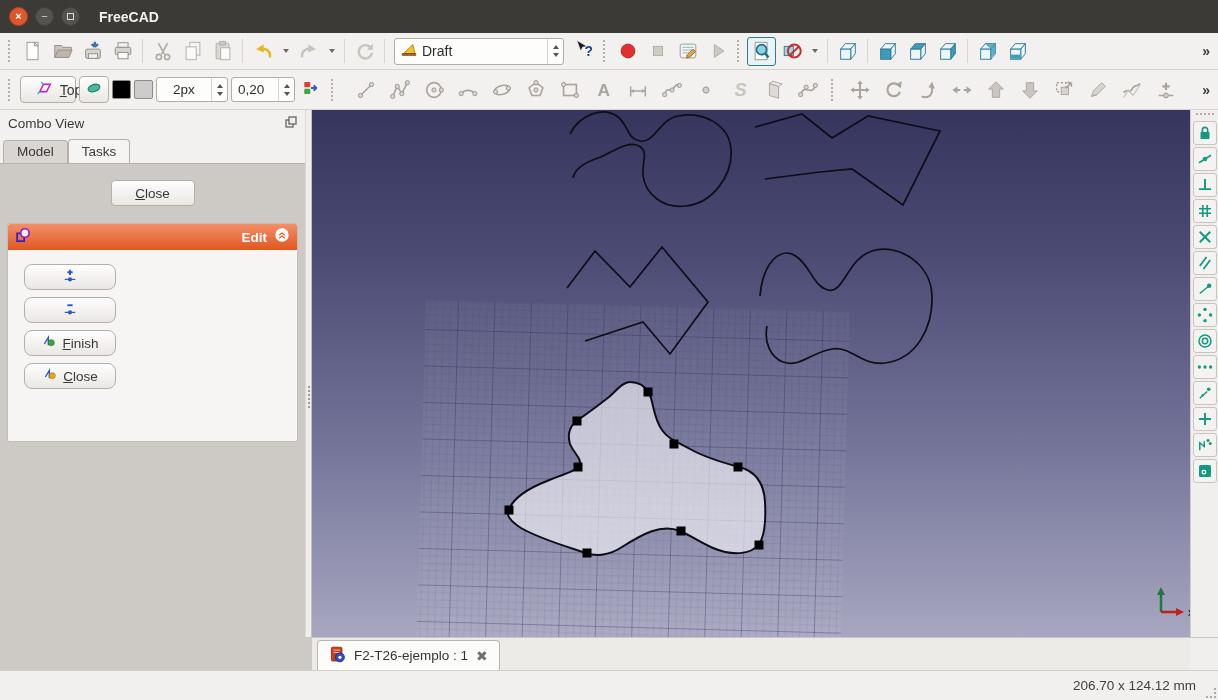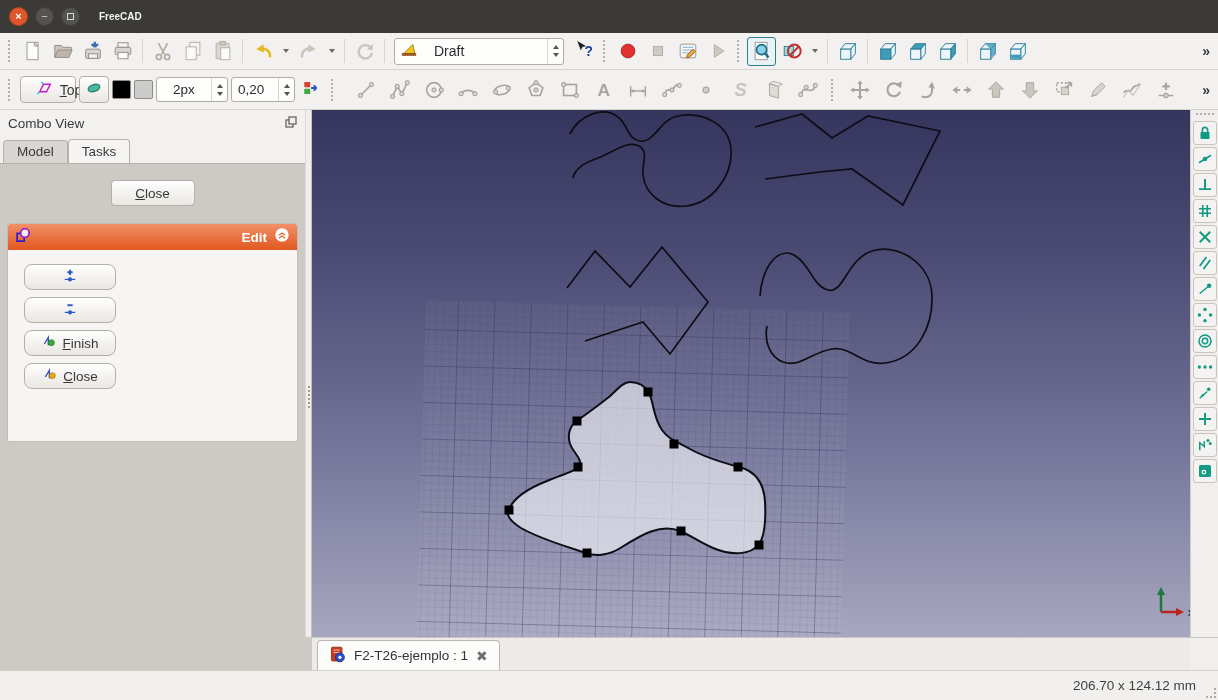--- a/index.html
+++ b/index.html
@@ -7,37 +7,37 @@
     font-family:"Liberation Sans","DejaVu Sans",sans-serif; background:#f2f1ef; }
 
   
   #titlebar { height:33px; background:#3b3a36; display:flex; align-items:center;
     padding-left:9px; gap:7px; }
   .winbtn { width:19px; height:19px; border-radius:50%; display:flex; align-items:center;
     justify-content:center; font-size:11px; line-height:1; cursor:default; }
   .winbtn.close { background:#e0562c; border:1px solid #b84218; color:#fff; font-weight:bold; }
   .winbtn.minimize,.winbtn.maximize { background:#55534e; border:1px solid #44423e; color:#d8d8d4; }
   .winbtn.maximize span { width:7px; height:7px; border:1.5px solid #d8d8d4; display:block; }
-  #window-title { color:#f1f1ef; font-weight:bold; font-size:10px; margin-left:12px; }
+  #window-title { color:#f1f1ef; font-weight:bold; font-size:14px; margin-left:12px; }
 
   
   .toolbar { background:#f2f1ef; border-bottom:1px solid #d7d2cc; display:flex;
     align-items:center; padding:0 4px; }
   #toolbar1 { height:37px; gap:1px; }
   #toolbar2 { height:40px; gap:3px; }
   .tb-btn { width:29px; height:29px; display:flex; align-items:center; justify-content:center;
     border-radius:3px; border:1px solid transparent; background:transparent; cursor:pointer; }
   .tb-btn.menu { width:15px; }
   .tb-btn.framed { border:1px solid #2a7f8a; background:#e9f3f5; }
   .sep { width:1px; height:24px; background:#d9d4ce; margin:0 4px; flex:none; }
   .grip { width:5px; height:22px; border-left:2px dotted #b5afa8; margin:0 4px; flex:none; }
   .dda { width:0; height:0; border-left:3.5px solid transparent; border-right:3.5px solid transparent;
     border-top:4.5px solid #6e6a64; display:block; }
   .combo { height:27px; display:flex; align-items:center; background:#fdfdfc;
-    border:1px solid #b2aca5; border-radius:3px; padding:0 0 0 5px; gap:16px; width:170px; margin:0 4px; }
+    border:1px solid #b2aca5; border-radius:3px; padding:0 0 0 5px; gap:4px; width:170px; margin:0 4px; }
   .combo-label { font-size:14px; color:#2e2e2e; flex:1; }
   .spin-col { width:16px; height:100%; border-left:1px solid #d8d3cd; display:flex;
     flex-direction:column; align-items:center; justify-content:center; gap:4px; }
   .tri-up { width:0; height:0; border-left:3.5px solid transparent; border-right:3.5px solid transparent;
     border-bottom:4.5px solid #555; }
   .tri-down { width:0; height:0; border-left:3.5px solid transparent; border-right:3.5px solid transparent;
     border-top:4.5px solid #555; }
   .overflow { color:#3a3a3a; font-size:14px; font-weight:bold; margin-left:auto; padding:0 4px; }
   #toolbar2 .overflow { margin-left:auto; }
 

